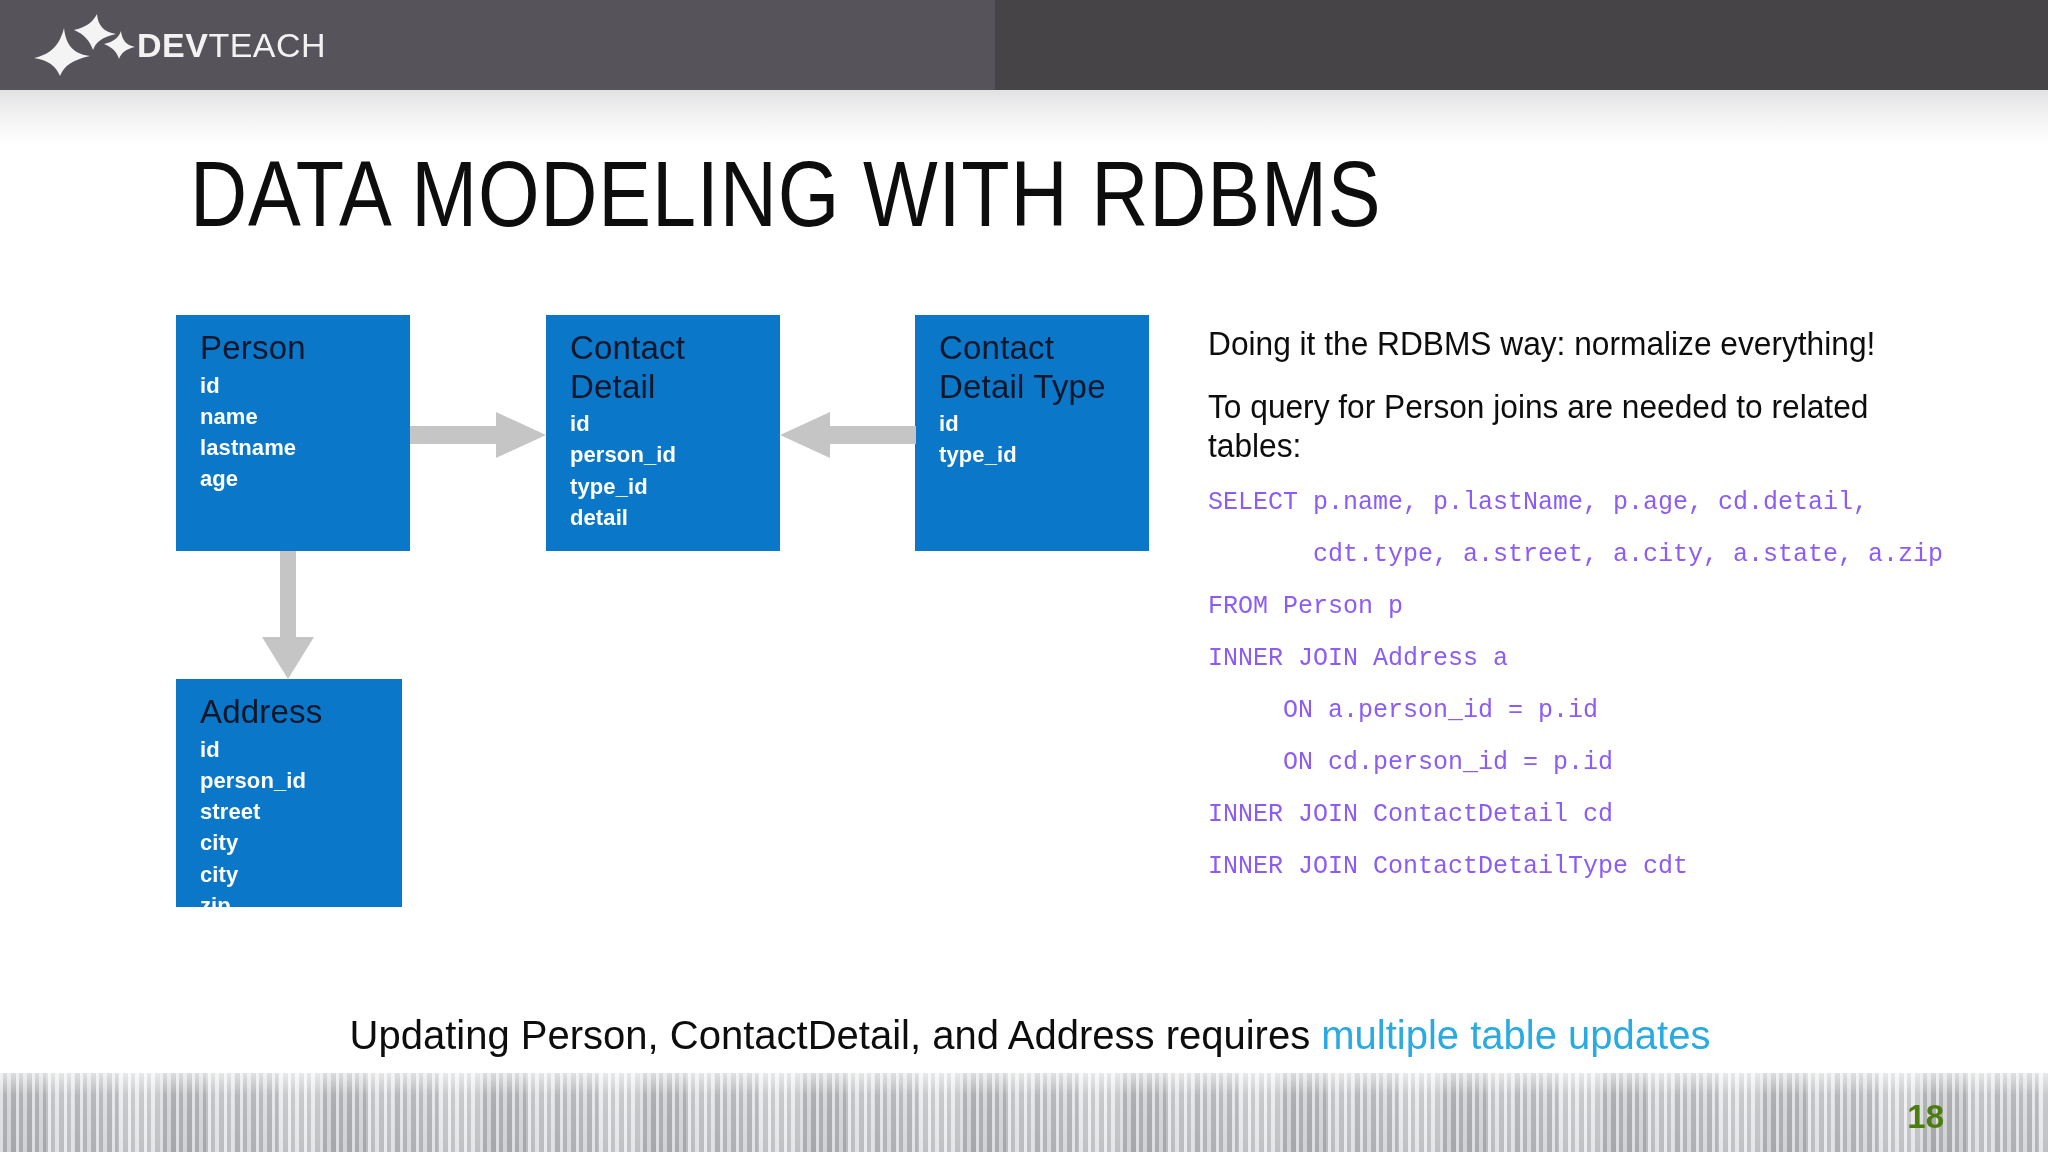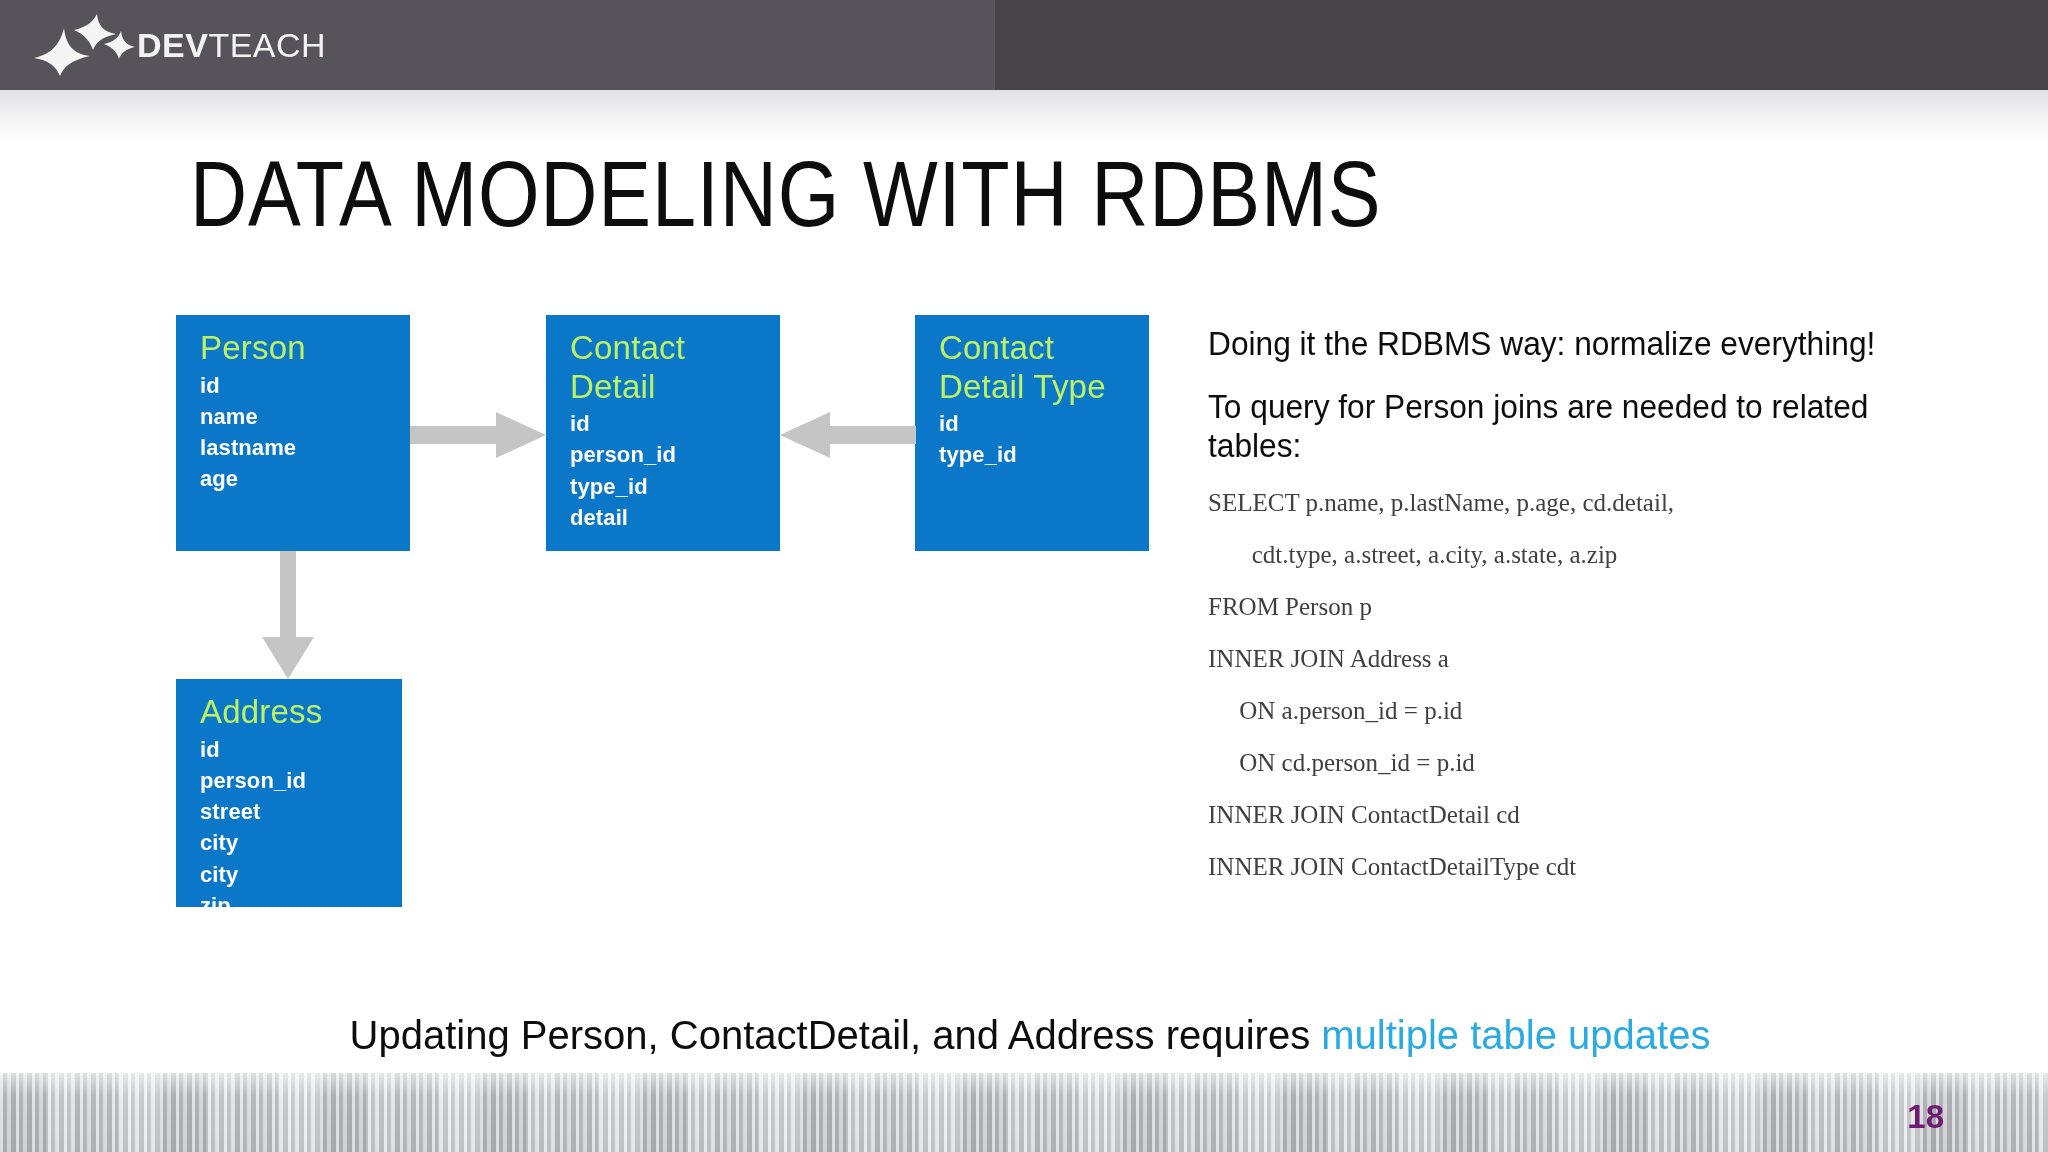--- a/index.html
+++ b/index.html
@@ -49,21 +49,21 @@
     letter-spacing:1px; white-space:nowrap;
   }
 
   
   .ebox{
     position:absolute; background:#0b77c8; color:#ffffff;
     padding:14px 22px 10px 24px;
   }
   .ebox .etitle{
     font-size:33px; font-weight:300; line-height:1.17;
-    color:#bef264; letter-spacing:0.2px; margin-bottom:2px;
+    color:#0f172a; letter-spacing:0.2px; margin-bottom:2px;
     white-space:pre-line;
   }
   .ebox .efield{
     font-size:22px; font-weight:bold; line-height:1.42;
     color:#ffffff; letter-spacing:0.1px;
   }
 
   #box-person        { left:176px;  top:315px; width:234px; height:236px; }
   #box-contactdetail { left:546px;  top:315px; width:234px; height:236px; }
   #box-cdtype        { left:915px;  top:315px; width:234px; height:236px; }
@@ -79,22 +79,22 @@
 
   
   .rcol{ position:absolute; left:1208px; top:325px; width:790px; }
   .rpara{
     font-size:33px; line-height:1.18; color:#0d0d0d; margin-bottom:24px;
     font-family:"Liberation Sans Narrow","Liberation Sans", sans-serif;
     transform:scaleX(0.96); transform-origin:left top;
   }
   .sqlblock{ margin-top:6px; }
   .sqlline{
-    font-family:Liberation Serif, serif;
-    font-size:25px; line-height:1.0; color:#404040;
+    font-family:Liberation Mono, monospace;
+    font-size:25px; line-height:1.0; color:#8b5cf6;
     margin-bottom:27px; white-space:pre;
   }
 
   
   .caption{
     position:absolute; left:300px; top:990px; width:1460px;
     text-align:center; font-size:40px; line-height:1.22; color:#0d0d0d;
     font-family:"Liberation Sans Narrow","Liberation Sans", sans-serif;
     margin-top:21px;
   }
@@ -120,21 +120,21 @@
         rgba(229,230,232,.50) 118px, rgba(229,230,232,.50) 160px),
       linear-gradient(to bottom,#e8e9ea 0%,#cfd0d3 55%,#c2c3c6 100%);
     filter:blur(0.6px);
   }
   .footer-band .veil{
     position:absolute; inset:0;
     background:linear-gradient(to bottom, rgba(255,255,255,.55) 0%, rgba(255,255,255,0) 28%);
   }
   .page-num{
     position:absolute; right:104px; top:1098px;
-    font-size:33px; font-weight:bold; color:#701a75; z-index:6;
+    font-size:33px; font-weight:bold; color:#4d7c0f; z-index:6;
   }
 </style>
 </head>
 <body>
 
 <div class="header-bar">
   <div class="tone-left"></div>
   <div class="tone-right"></div>
 </div>
 <div class="header-under"></div>

